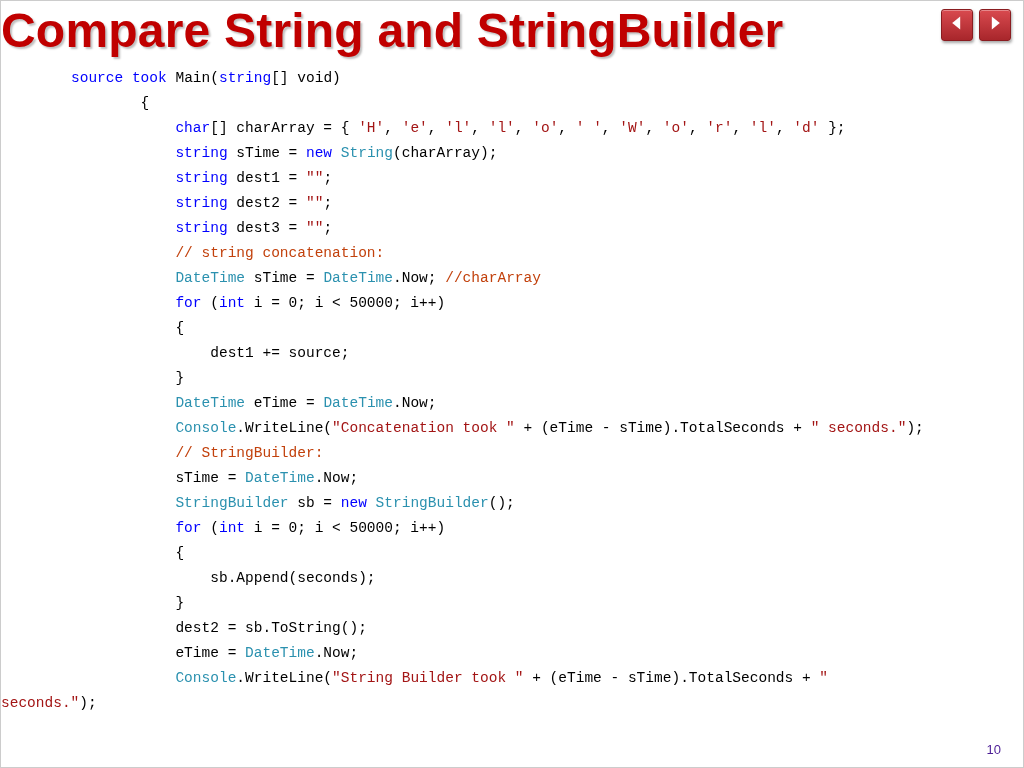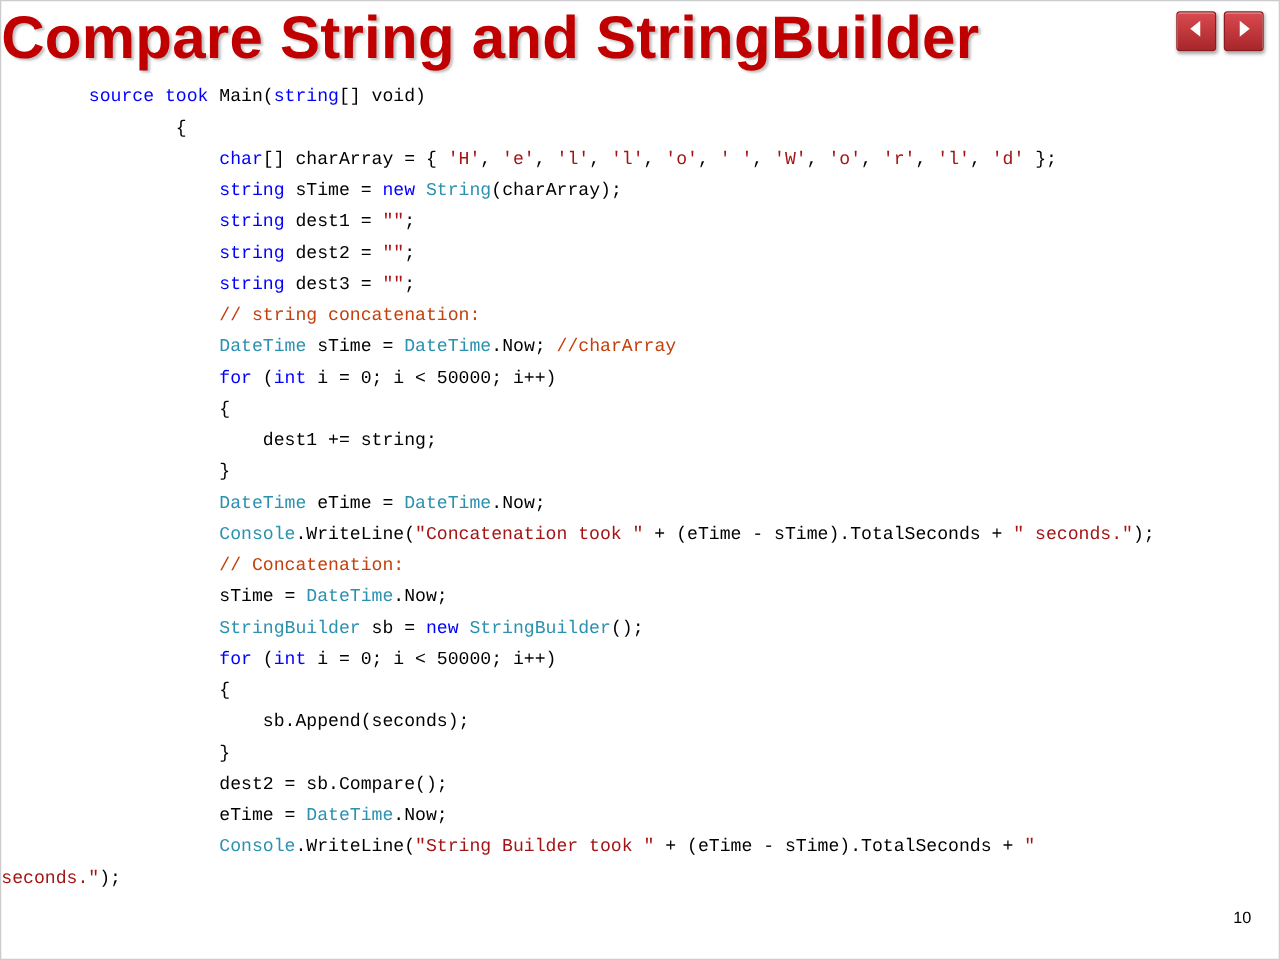--- a/index.html
+++ b/index.html
@@ -45,24 +45,24 @@
     border-radius: 3px;
     box-shadow: inset 0 1px 0 rgba(255,255,255,0.35), 1px 2px 3px rgba(0,0,0,0.35);
     display: flex;
     align-items: center;
     justify-content: center;
     cursor: pointer;
   }
   .nav-btn svg { width: 16px; height: 16px; }
   .page-num {
     position: absolute;
-    bottom: 26px;
+    bottom: 10px;
     right: 22px;
     font-size: 13px;
-    color: #000000;
+    color: #4c1d95;
   }
 
   
   .code {
     font-family: Consolas, "Courier New", monospace;
     font-size: 14.5px;
     line-height: 25px;
     white-space: pre;
     color: #000;
     margin-left: 70px;
@@ -101,30 +101,30 @@
 <span>        {</span>
             <span class="kw">char</span><span>[] charArray = { </span><span class="str">'H'</span><span>, </span><span class="str">'e'</span><span>, </span><span class="str">'l'</span><span>, </span><span class="str">'l'</span><span>, </span><span class="str">'o'</span><span>, </span><span class="str">' '</span><span>, </span><span class="str">'W'</span><span>, </span><span class="str">'o'</span><span>, </span><span class="str">'r'</span><span>, </span><span class="str">'l'</span><span>, </span><span class="str">'d'</span><span> };</span>
             <span class="kw">string</span><span> sTime = </span><span class="kw">new</span><span> </span><span class="typ">String</span><span>(charArray);</span>
             <span class="kw">string</span><span> dest1 = </span><span class="str">""</span><span>;</span>
             <span class="kw">string</span><span> dest2 = </span><span class="str">""</span><span>;</span>
             <span class="kw">string</span><span> dest3 = </span><span class="str">""</span><span>;</span>
             <span class="com">// string concatenation:</span>
             <span class="typ">DateTime</span><span> sTime = </span><span class="typ">DateTime</span><span>.Now; </span><span class="com">//charArray</span>
             <span class="kw">for</span><span> (</span><span class="kw">int</span><span> i = 0; i &lt; 50000; i++)</span>
             <span>{</span>
-            <span>    dest1 += string;</span>
+            <span>    dest1 += source;</span>
             <span>}</span>
             <span class="typ">DateTime</span><span> eTime = </span><span class="typ">DateTime</span><span>.Now;</span>
             <span class="typ">Console</span><span>.WriteLine(</span><span class="str">"Concatenation took "</span><span> + (eTime - sTime).TotalSeconds + </span><span class="str">" seconds."</span><span>);</span>
-            <span class="com">// Concatenation:</span>
+            <span class="com">// StringBuilder:</span>
             <span>sTime = </span><span class="typ">DateTime</span><span>.Now;</span>
             <span class="typ">StringBuilder</span><span> sb = </span><span class="kw">new</span> <span class="typ">StringBuilder</span><span>();</span>
             <span class="kw">for</span><span> (</span><span class="kw">int</span><span> i = 0; i &lt; 50000; i++)</span>
             <span>{</span>
             <span>    sb.Append(seconds);</span>
             <span>}</span>
-            <span>dest2 = sb.Compare();</span>
+            <span>dest2 = sb.ToString();</span>
             <span>eTime = </span><span class="typ">DateTime</span><span>.Now;</span>
             <span class="typ">Console</span><span>.WriteLine(</span><span class="str">"String Builder took "</span><span> + (eTime - sTime).TotalSeconds + </span><span class="str">" </span>
 <span class="str" style="margin-left:-70px">seconds."</span><span>);</span></div>
 
   <div class="page-num">10</div>
 </div>
 
 </body></html>

